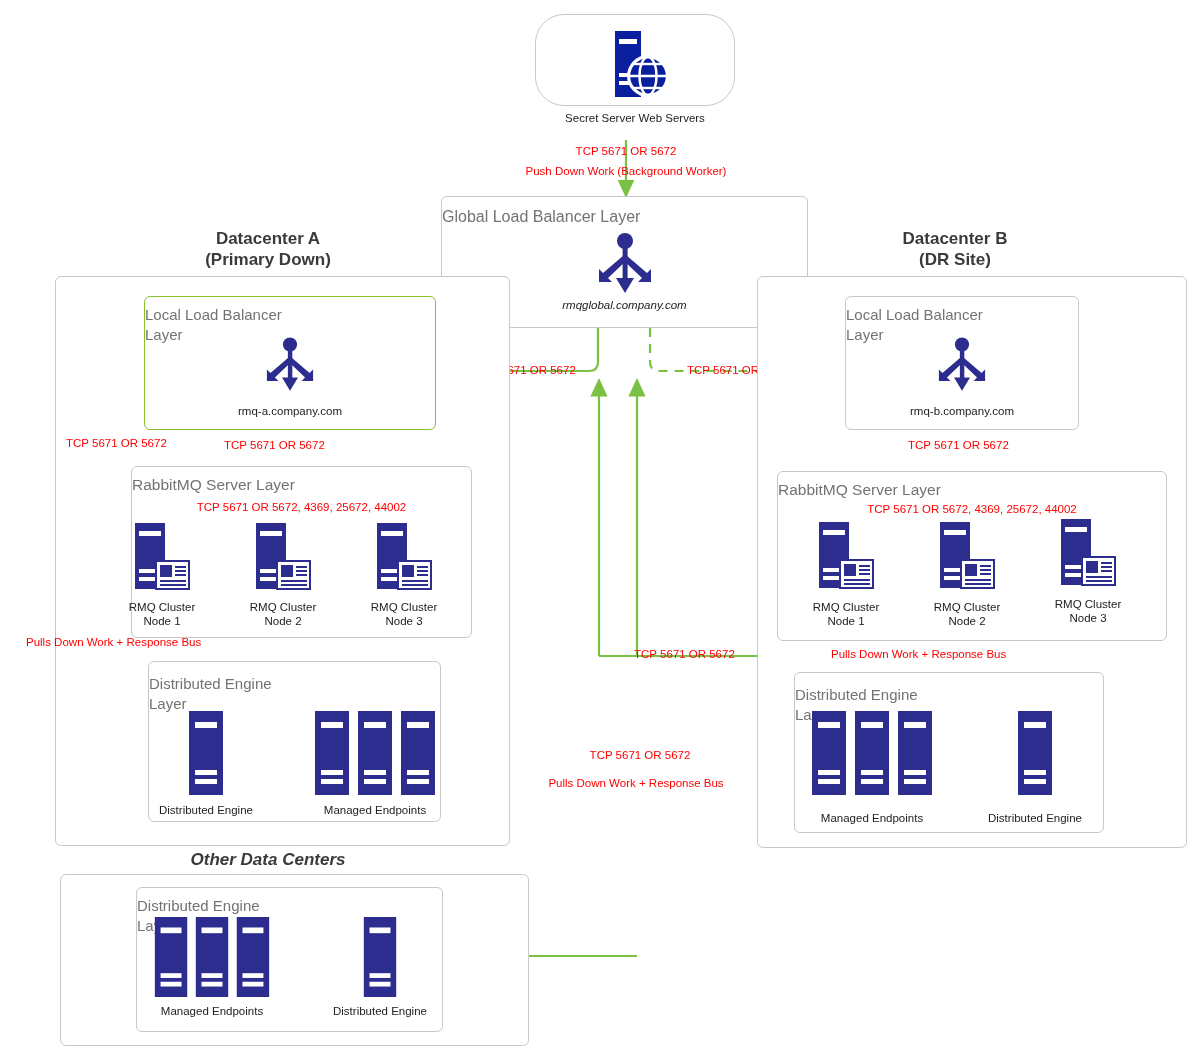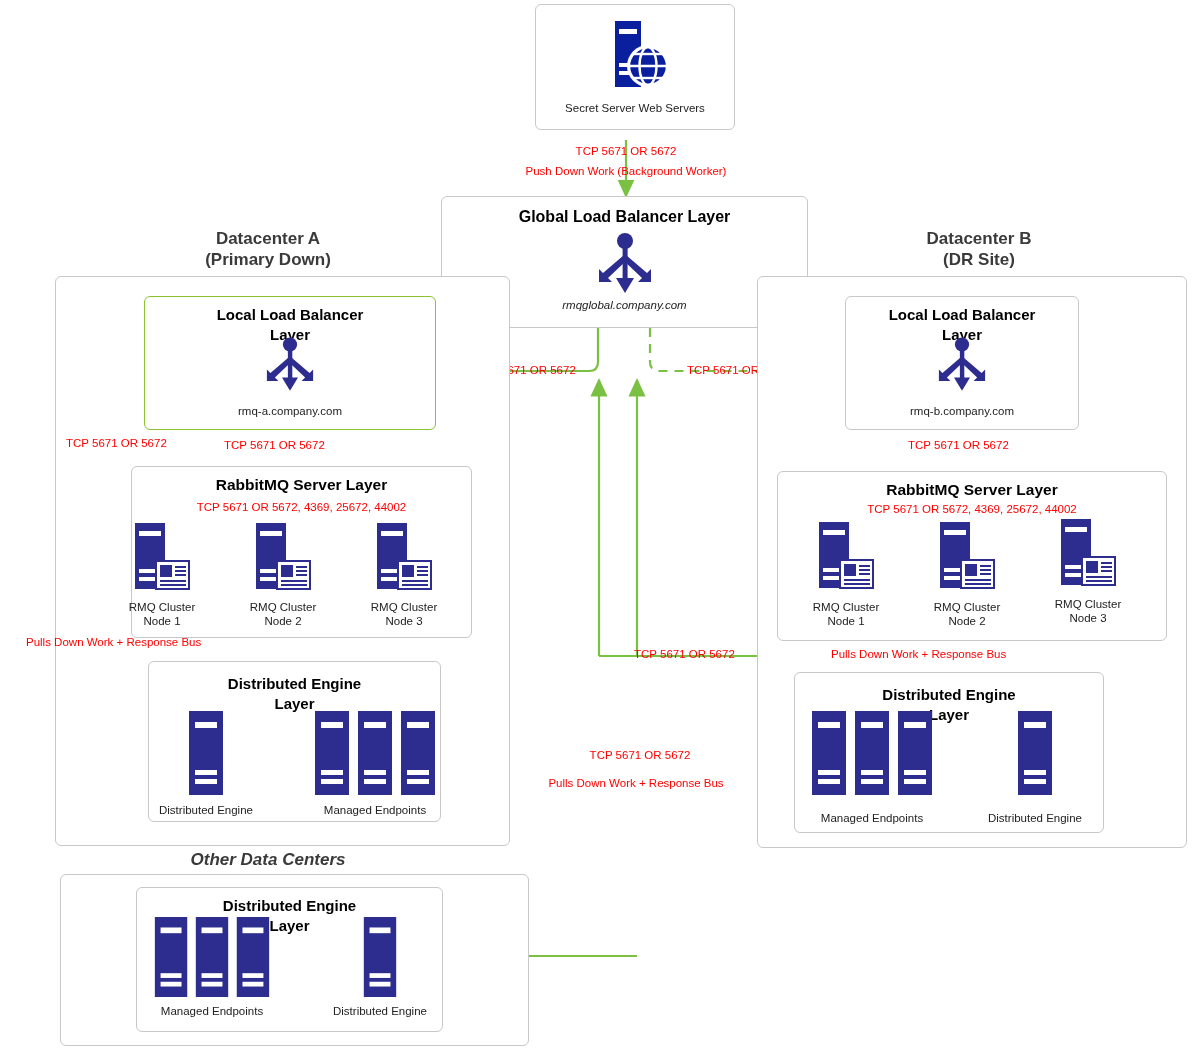--- a/index.html
+++ b/index.html
@@ -6,22 +6,22 @@
   body{width:1200px;height:1053px;position:relative;overflow:hidden;
        font-family:"Liberation Sans","DejaVu Sans",sans-serif;color:#333333;}
   #stage{position:absolute;left:0;top:0;width:1200px;height:1053px;}
   #wires{position:absolute;left:0;top:0;width:1200px;height:1053px;pointer-events:none;}
 
   .box{position:absolute;box-sizing:border-box;background:#ffffff;
        border:1px solid #c8c8c8;border-radius:6px;}
   .box.green{border-color:#8ac332;}
   .grouptitle{position:absolute;text-align:center;font-weight:bold;font-size:17px;
       color:#3a3a3a;line-height:1.25;white-space:pre-line;}
-  .layertitle{position:absolute;text-align:center;font-weight:bold;font-size:15px;
-      color:#000000;line-height:1.3;white-space:pre-line;width:100%;left:0;}
+  .layertitle{position:absolute;font-weight:normal;font-size:15px;
+      color:#737373;line-height:1.3;white-space:pre-line;width:100%;left:0;}
   .caption{position:absolute;text-align:center;font-size:11.5px;color:#222;
       line-height:1.25;white-space:pre-line;width:100%;left:0;}
   .redlbl{position:absolute;color:#ff0000;font-size:11.5px;white-space:nowrap;
       text-align:center;background:transparent;}
   .redlbl.c{transform:translateX(-50%);}
   .ic{position:absolute;}
   svg{display:block;overflow:visible;}
 </style>
 </head>
 <body>
@@ -71,21 +71,21 @@
 
       <path d="M355,956 L269,956" marker-end="url(#ah)"></path>
       <path d="M269,956 L355,956" marker-end="url(#ah)"></path>
 
       <path d="M440,956 L637,956"></path>
       <path d="M599,656 L599,380" marker-end="url(#ah)"></path>
       <path d="M599,656 L637,656"></path>
     </g>
   </svg>
 
-  <div class="box" style="left:535px;top:4px;width:200px;height:126px;">
+  <div class="box" style="left:535px;top:14px;width:200px;height:92px;border-radius:29px;">
     <div class="ic" style="left:50%;top:14px;transform:translateX(-50%);">
       <svg width="70" height="72" viewBox="0 0 70 72">
         <rect x="15" y="2" width="26" height="66" fill="#0a1f9e"></rect>
         <rect x="19" y="10" width="18" height="5" fill="#ffffff"></rect>
         <rect x="19" y="44" width="18" height="4" fill="#ffffff"></rect>
         <rect x="19" y="52" width="18" height="4" fill="#ffffff"></rect>
         <circle cx="48" cy="47" r="21" fill="#ffffff"></circle>
         <circle cx="48" cy="47" r="19" fill="#0a1f9e"></circle>
         <g stroke="#ffffff" stroke-width="2.4" fill="none">
           <ellipse cx="48" cy="47" rx="19" ry="19"></ellipse>
@@ -243,21 +243,21 @@
       <g transform="translate(86,0)">
         <rect x="0" y="0" width="34" height="84" fill="#2d2d8f"></rect>
         <rect x="6" y="11" width="22" height="6" fill="#ffffff"></rect>
         <rect x="6" y="59" width="22" height="5" fill="#ffffff"></rect>
         <rect x="6" y="68" width="22" height="5" fill="#ffffff"></rect>
       </g>
     </svg>
   </div>
   <div class="caption" style="left:320px;top:803px;width:110px;">Managed Endpoints</div>
 
-  <div class="grouptitle" style="left:848px;top:228px;width:262px;">Datacenter B
+  <div class="grouptitle" style="left:824px;top:228px;width:262px;">Datacenter B
 (DR Site)</div>
   <div class="box" style="left:757px;top:276px;width:430px;height:572px;"></div>
 
   <div class="box" style="left:845px;top:296px;width:234px;height:134px;">
     <div class="layertitle" style="top:8px;">Local Load Balancer
 Layer</div>
     <div class="ic" style="left:50%;top:40px;transform:translateX(-50%);">
       <svg width="64" height="56" viewBox="0 0 72 62">
         <circle cx="36" cy="8" r="8" fill="#2d2d8f"></circle>
         <g fill="#2d2d8f">

